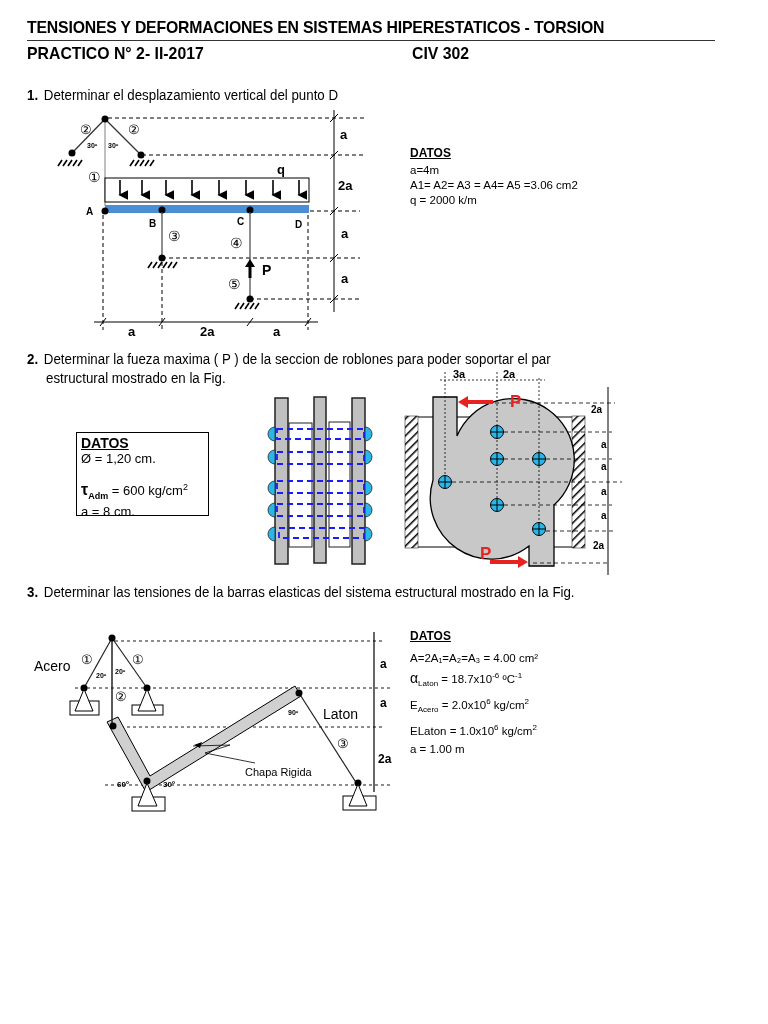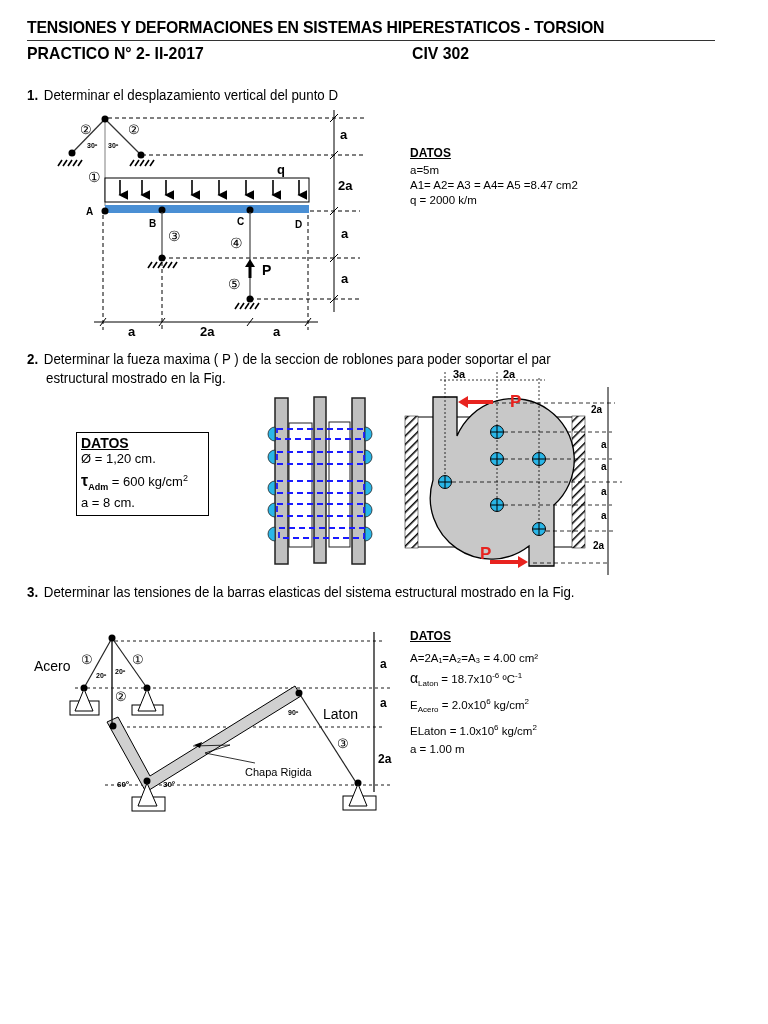--- a/index.html
+++ b/index.html
@@ -26,22 +26,22 @@
 <div class="abs rule"></div>
 <div class="abs sub" style="left:27px;">PRACTICO N° 2- II-2017</div>
 <div class="abs sub" style="left:412px;">CIV 302</div>
 
 <div class="abs q" style="left:27px; top:87px;">
   <b>1.</b><span>Determinar el desplazamiento vertical del punto D</span>
 </div>
 
 <div class="abs datos" style="left:410px; top:146px;">
   <div class="hd">DATOS</div>
-  <div>a=5m</div>
-  <div>A1= A2= A3 = A4= A5 =8.47 cm2</div>
+  <div>a=4m</div>
+  <div>A1= A2= A3 = A4= A5 =3.06 cm2</div>
   <div>q = 2000 k/m</div>
 </div>
 
 <svg width="768" height="1024">
   <defs>
     <marker id="arrDown" markerWidth="6" markerHeight="6" refX="3" refY="5" orient="auto">
       <path d="M0,0 L6,0 L3,6 z" fill="#000"></path>
     </marker>
   </defs>
 
@@ -315,21 +315,21 @@
 </svg>
 
 <div class="abs q" style="left:27px; top:350px; line-height:19px;">
   <b>2.</b><span>Determinar la fueza maxima ( P ) de la seccion de roblones para poder soportar el par</span><br>
   <span style="margin-left:20px">estructural mostrado en la Fig.</span>
 </div>
 
 <div class="abs box2">
   <div class="hd">DATOS</div>
   <div>Ø = 1,20 cm.</div>
-  <div style="margin-top:3px"><b style="font-size:16px">τ</b><sub style="font-size:9px;font-weight:bold">Adm</sub><span> = 600 kg/cm</span><sup style="font-size:9px">2</sup></div>
+  <div style="margin-top:12px"><b style="font-size:16px">τ</b><sub style="font-size:9px;font-weight:bold">Adm</sub><span> = 600 kg/cm</span><sup style="font-size:9px">2</sup></div>
   <div>a = 8 cm.</div>
 </div>
 
 <div class="abs q" style="left:27px; top:584px;">
   <b>3.</b><span>Determinar las tensiones de la barras elasticas del sistema estructural mostrado en la Fig.</span>
 </div>
 
 <div class="abs datos3" style="left:410px; top:627px;">
   <div class="hd">DATOS</div>
   <div>A=2A₁=A₂=A₃ = 4.00 cm²</div>

